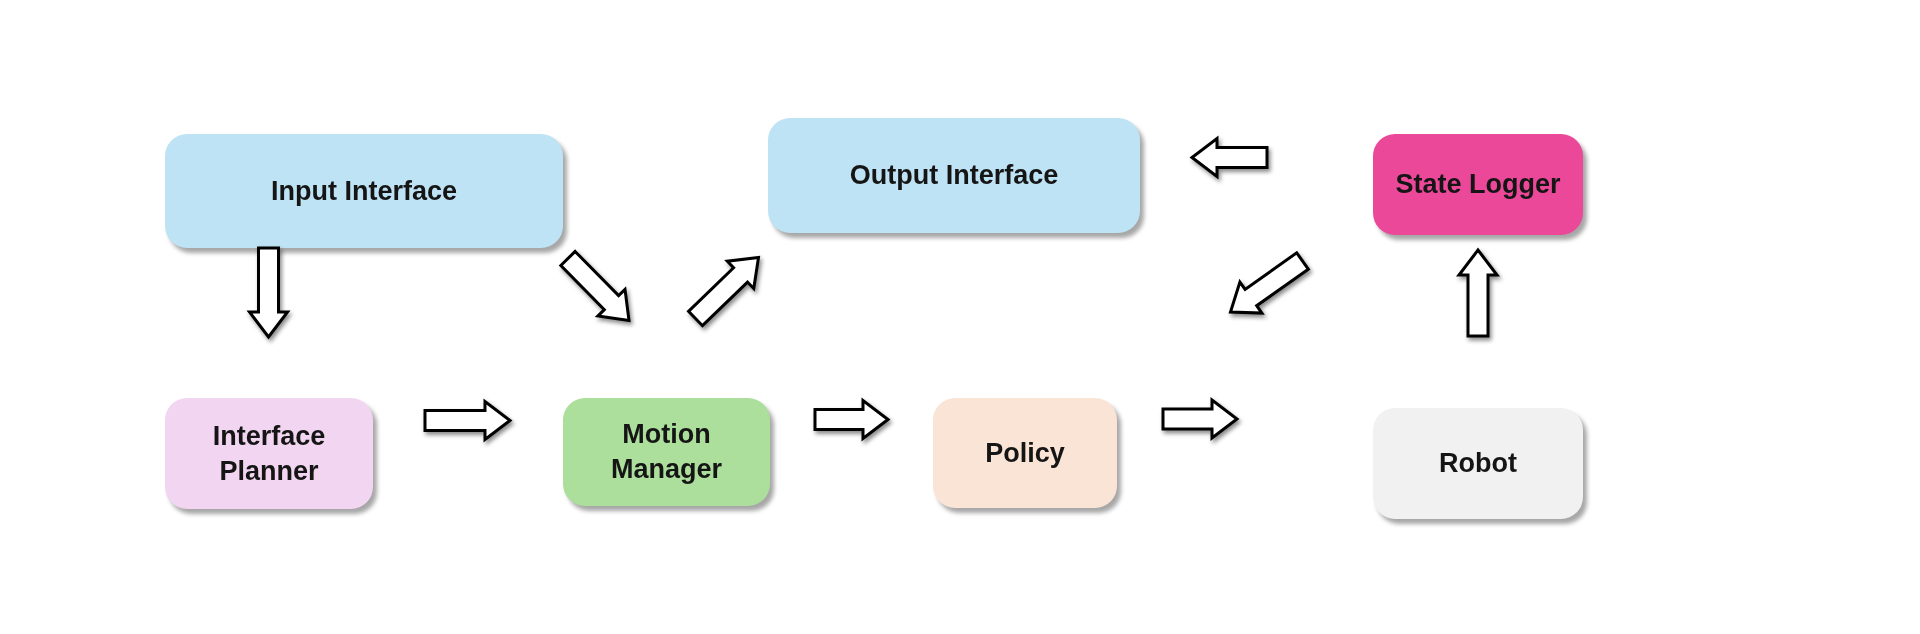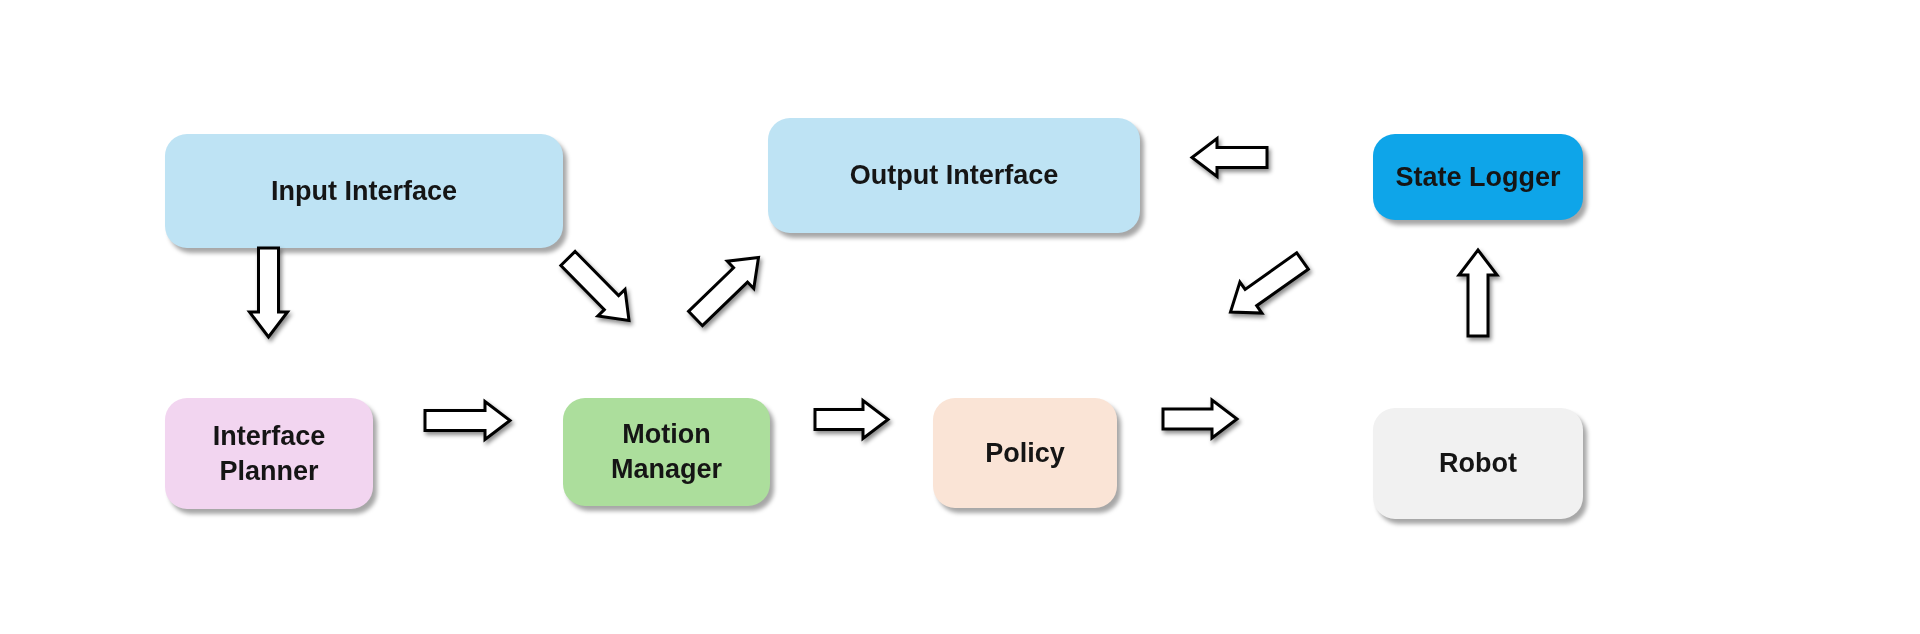--- a/index.html
+++ b/index.html
@@ -42,21 +42,21 @@
 </head>
 <body>
 
 <div id="stage" style="background: rgb(255, 255, 255);">
     <div class="node" style="left: 165px; top: 98px; width: 398px; height: 114px; background: rgb(190, 227, 244);">
       <span class="node-label" style="color: rgb(21, 21, 21);">Input Interface</span>
     </div>
     <div class="node" style="left: 768px; top: 82px; width: 372px; height: 115px; background: rgb(190, 227, 244);">
       <span class="node-label" style="color: rgb(21, 21, 21);">Output Interface</span>
     </div>
-    <div class="node" style="left: 1373px; top: 98px; width: 210px; height: 86px; background: #0ea5e9;">
+    <div class="node" style="left: 1373px; top: 98px; width: 210px; height: 101px; background: #ec4899;">
       <span class="node-label" style="color: rgb(21, 21, 21);">State Logger</span>
     </div>
     <div class="node" style="left: 165px; top: 362px; width: 208px; height: 111px; background: rgb(242, 213, 240);">
       <span class="node-label" style="color: rgb(21, 21, 21);">Interface Planner</span>
     </div>
     <div class="node" style="left: 563px; top: 362px; width: 207px; height: 108px; background: rgb(172, 222, 156);">
       <span class="node-label" style="color: rgb(21, 21, 21);">Motion Manager</span>
     </div>
     <div class="node" style="left: 933px; top: 362px; width: 184px; height: 110px; background: rgb(250, 228, 214);">
       <span class="node-label" style="color: rgb(21, 21, 21);">Policy</span>

